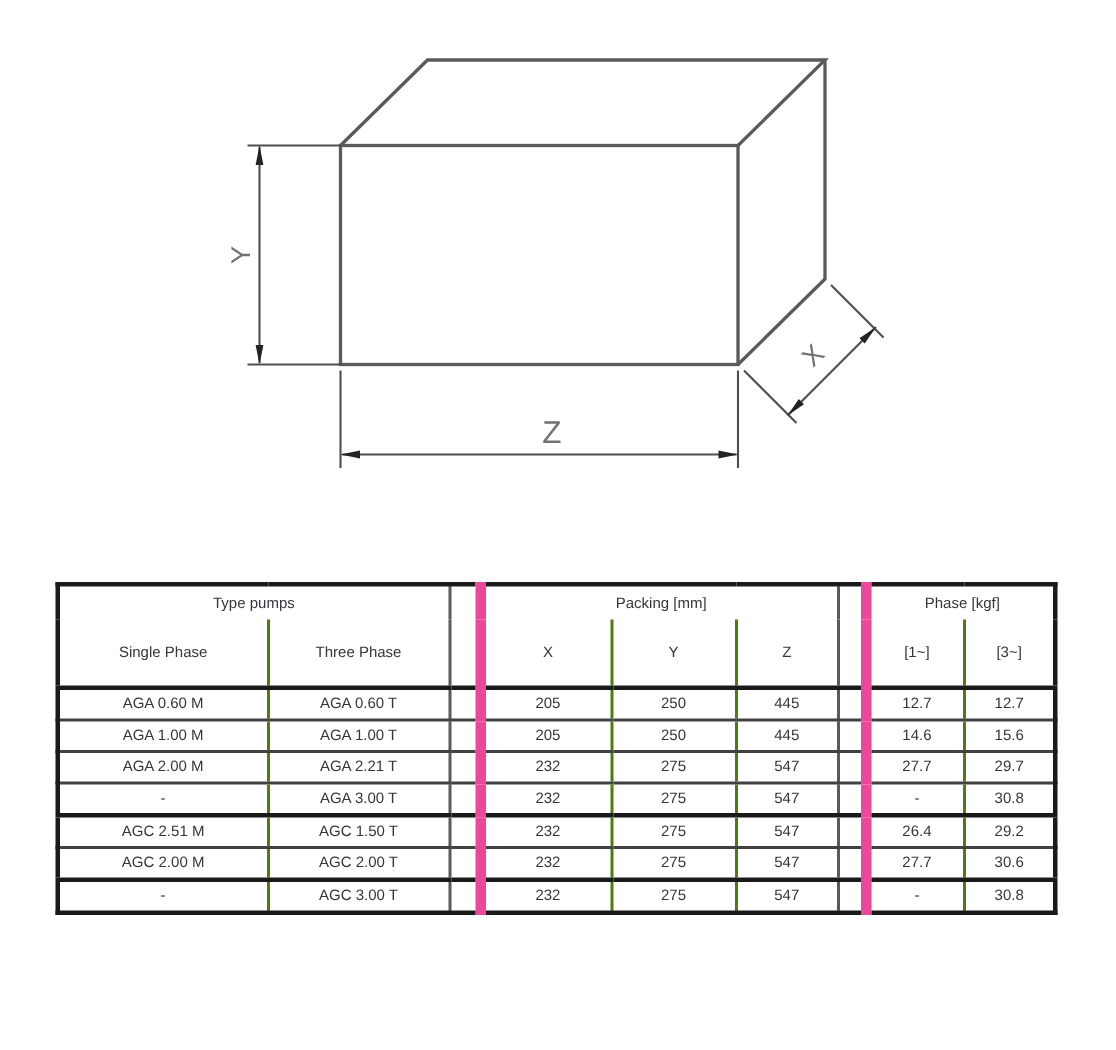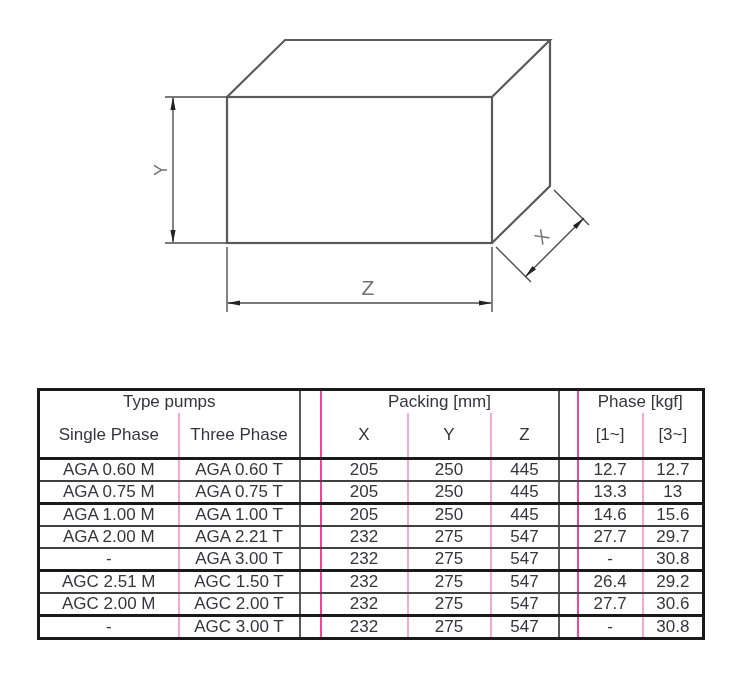--- a/index.html
+++ b/index.html
@@ -25,43 +25,43 @@
   }
 
   
   #spec-table {
     position: absolute;
     left: 37px;
     top: 388px;
     width: 665px;
     border-collapse: collapse;
     table-layout: fixed;
-    font-size: 17px;
+    font-size: 10px;
     color: #35353b;
   }
   #spec-table { border: 3px solid #1a1a1a; }
   #spec-table th, #spec-table td {
     padding: 0;
     text-align: center;
     vertical-align: middle;
     font-weight: normal;
     white-space: nowrap;
     overflow: hidden;
   }
   
   tr.hdr-group th { height: 22px; }
   tr.hdr-sub th   { height: 44px; border-bottom: 3px solid #1a1a1a; }
   
   #spec-table tbody td { height: 19px; border-bottom: 2px solid #414141; }
   #spec-table tbody tr.group-end td { border-bottom: 3px solid #1a1a1a; }
 
   
-  .v-thin-l  { border-left: 2px solid #f9a8d4; }
+  .v-thin-l  { border-left: 2px solid #4d7c0f; }
   .v-thin-r  { border-right: 2px solid #5a5a5a; }
-  .v-thick-l { border-left: 2px solid #ec4899; }
+  .v-thick-l { border-left: 7px solid #ec4899; }
 </style>
 </head>
 <body>
 
 <div id="page">
 
   <svg id="diagram" viewBox="0 0 744 360" xmlns="http://www.w3.org/2000/svg">
     <g stroke="#5a5a5a" stroke-width="2.2" fill="none" stroke-linejoin="miter">
 
       <rect x="227" y="97" width="265" height="146"></rect>
@@ -143,39 +143,28 @@
           <td>AGA 0.60 M</td>
           <td class="v-thin-l v-thin-r">AGA 0.60 T</td>
           <td></td>
           <td class="v-thick-l">205</td>
           <td class="v-thin-l">250</td>
           <td class="v-thin-l v-thin-r">445</td>
           <td></td>
           <td class="v-thick-l">12.7</td>
           <td class="v-thin-l">12.7</td>
         </tr>
-        <tr class="group-end">
-          <td>AGA 0.75 M</td>
-          <td class="v-thin-l v-thin-r">AGA 0.75 T</td>
+        <tr>
+          <td>AGA 1.00 M</td>
+          <td class="v-thin-l v-thin-r">AGA 1.00 T</td>
           <td></td>
           <td class="v-thick-l">205</td>
           <td class="v-thin-l">250</td>
           <td class="v-thin-l v-thin-r">445</td>
           <td></td>
-          <td class="v-thick-l">13.3</td>
-          <td class="v-thin-l">13</td>
-        </tr>
-        <tr>
-          <td>AGA 1.00 M</td>
-          <td class="v-thin-l v-thin-r">AGA 1.00 T</td>
-          <td></td>
-          <td class="v-thick-l">205</td>
-          <td class="v-thin-l">250</td>
-          <td class="v-thin-l v-thin-r">445</td>
-          <td></td>
           <td class="v-thick-l">14.6</td>
           <td class="v-thin-l">15.6</td>
         </tr>
         <tr>
           <td>AGA 2.00 M</td>
           <td class="v-thin-l v-thin-r">AGA 2.21 T</td>
           <td></td>
           <td class="v-thick-l">232</td>
           <td class="v-thin-l">275</td>
           <td class="v-thin-l v-thin-r">547</td>

